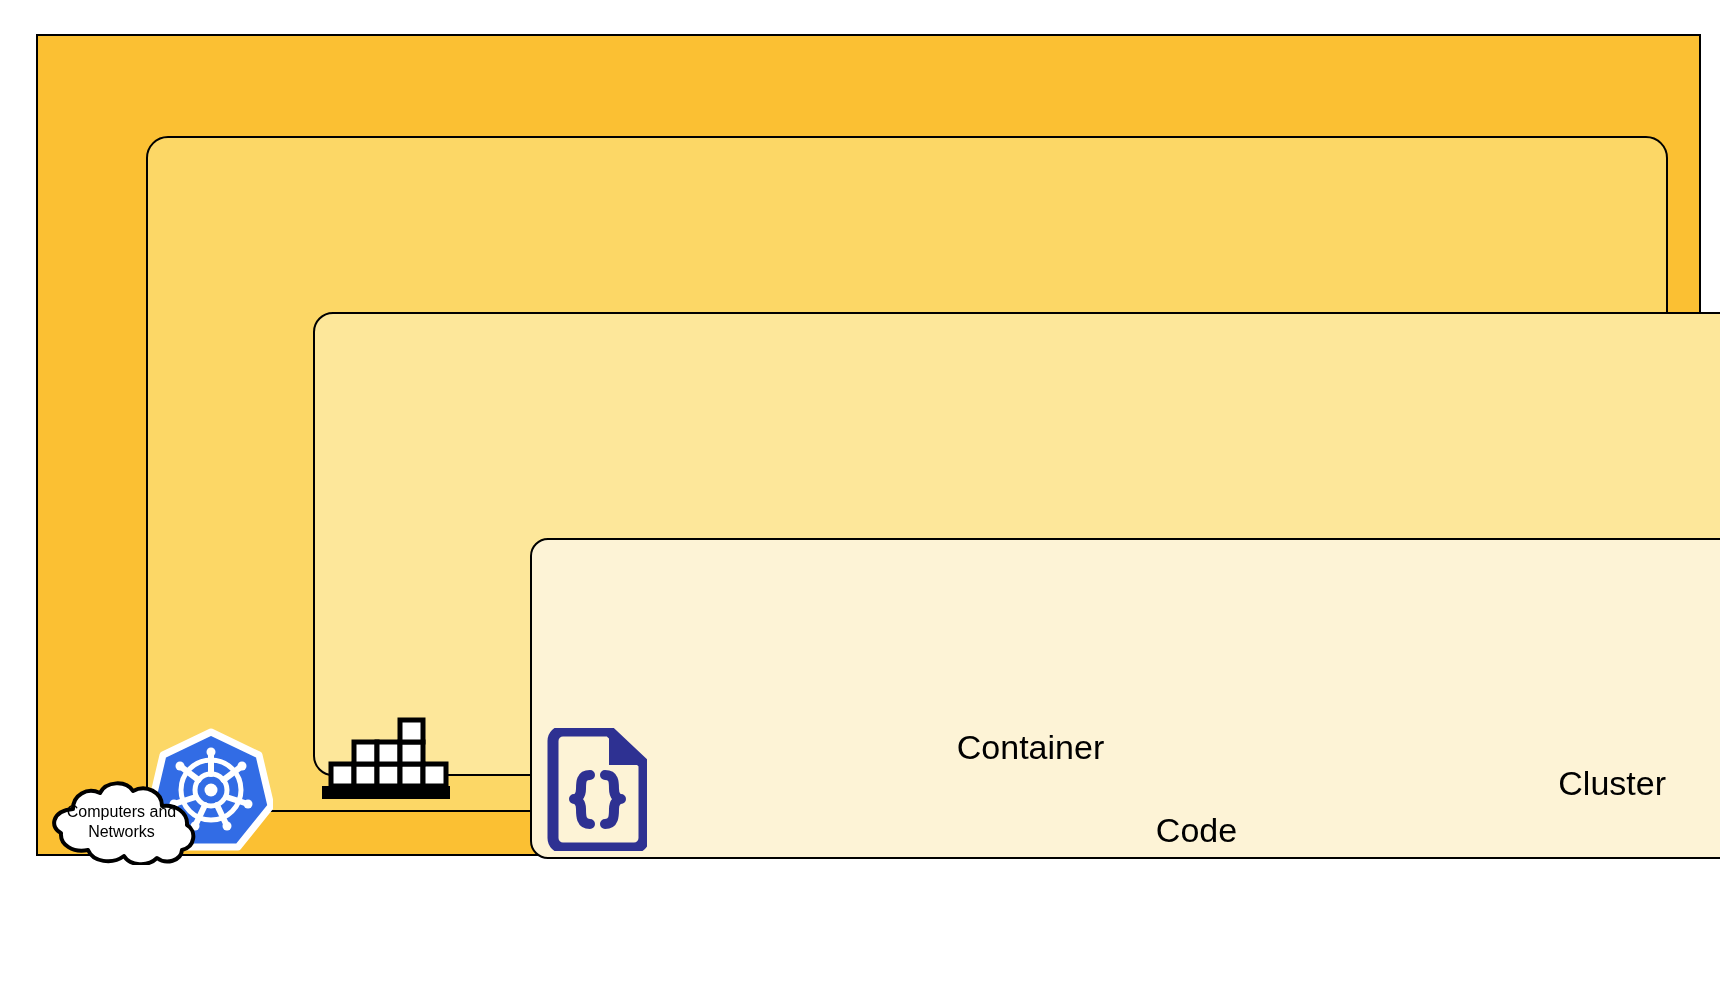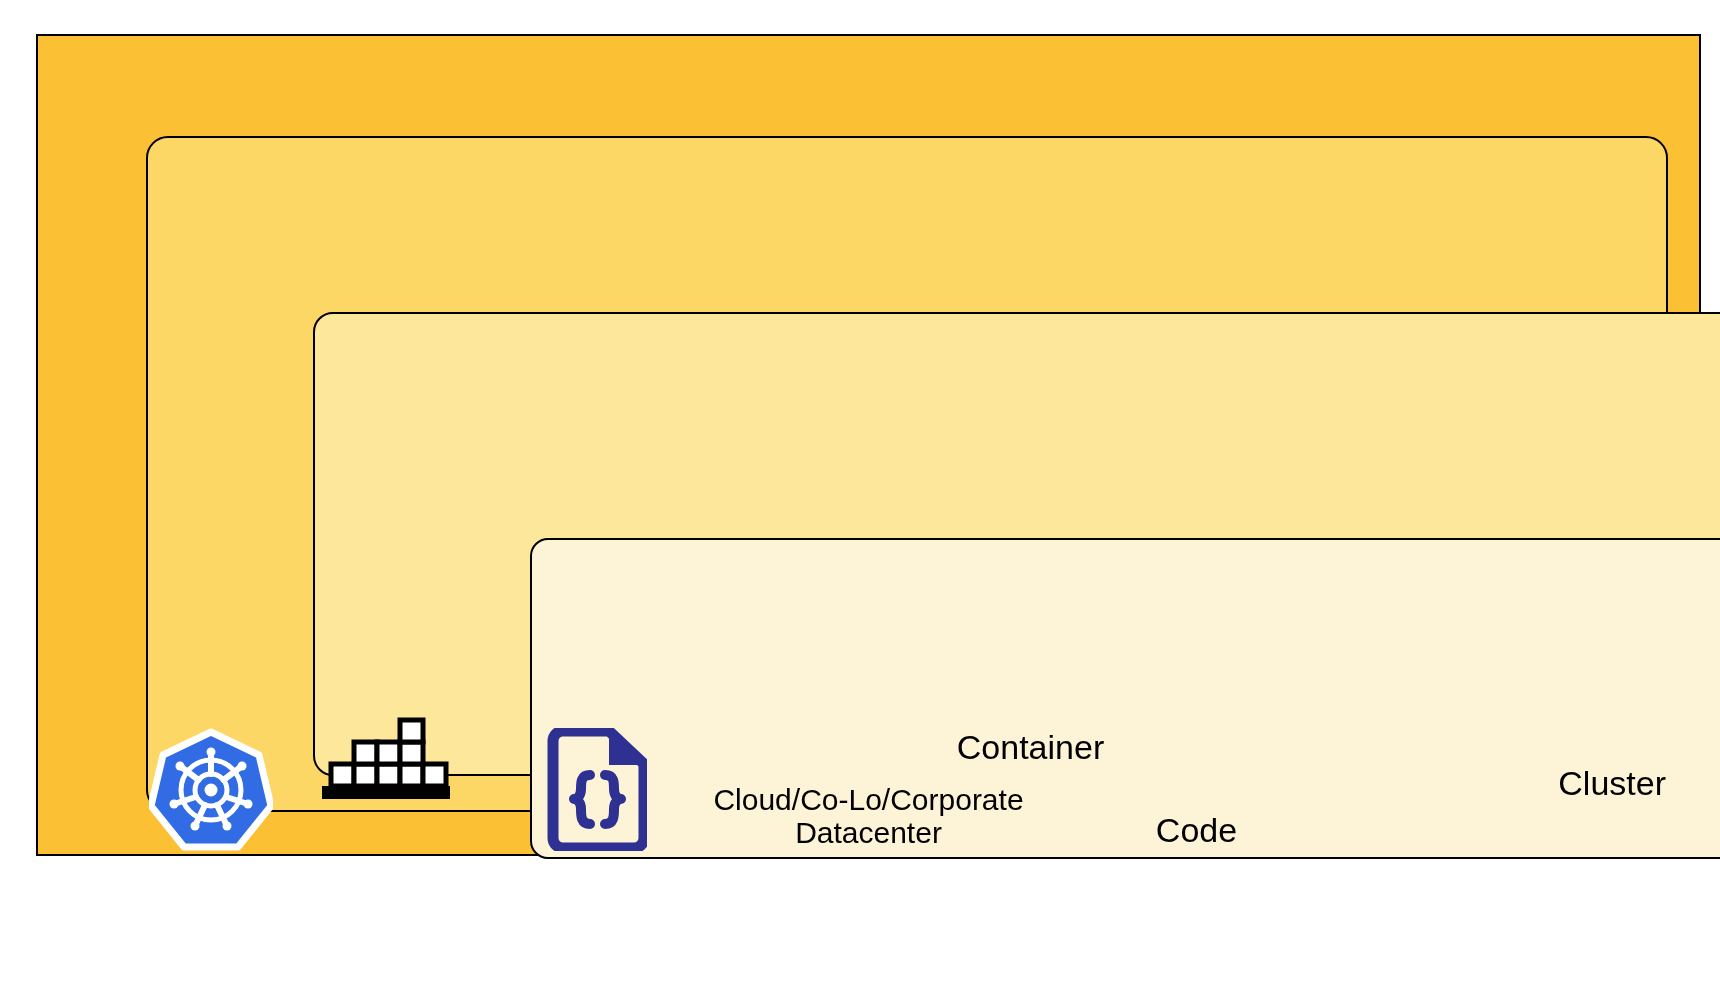--- a/index.html
+++ b/index.html
@@ -203,18 +203,33 @@
             <circle cx="46" cy="98" r="4.5"></circle>
             <circle cx="25" cy="76" r="4.5"></circle>
             <circle cx="31" cy="38" r="4.5"></circle>
           </g>
         </svg>
       </div>
 
       <div class="layer-label" id="label-cluster">Cluster</div>
     </div>
 
-    <div class="layer-label" id="label-datacenter">Cloud/Co-Lo/Corporate
-Datacenter</div>
   </div>
 
+  <div id="cloud-computers-networks">
+    <svg width="163" height="86" viewBox="0 0 163 86" xmlns="http://www.w3.org/2000/svg">
+      <path d="M33 30
+               C33 16 47 8 60 14
+               C66 2 86 1 93 12
+               C106 5 122 13 122 27
+               C136 25 148 34 147 46
+               C157 52 155 68 142 71
+               C141 82 126 86 117 79
+               C108 88 90 87 84 77
+               C72 86 53 83 48 71
+               C33 74 20 66 21 54
+               C10 49 11 32 33 30 Z" fill="#ffffff" stroke="#000000" stroke-width="4" stroke-linejoin="round"></path>
+    </svg>
+    <div class="cloud-text">Computers and
+Networks</div>
+  </div>
 
 </div>
 
 </body></html>

